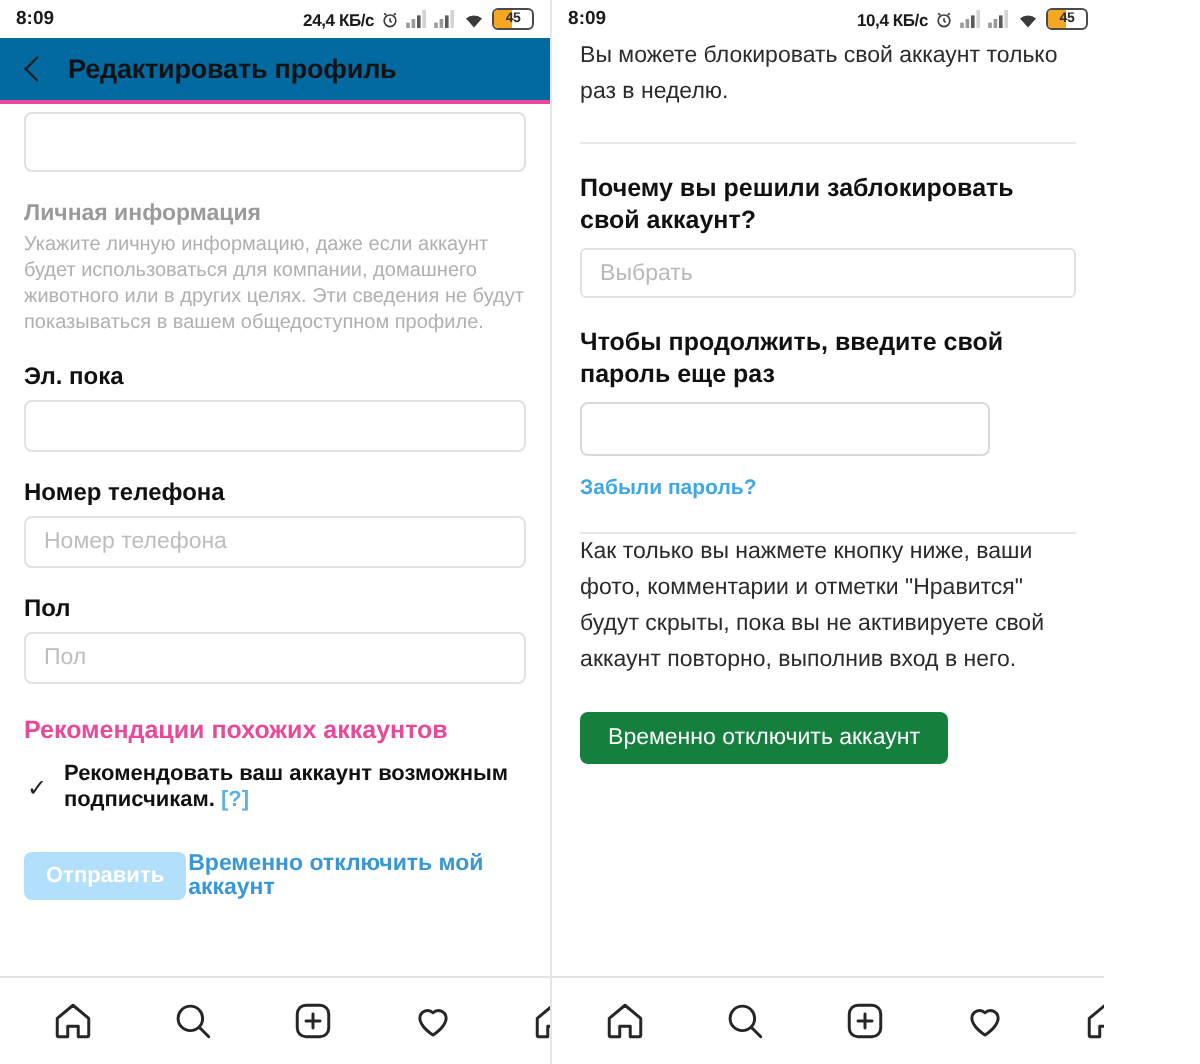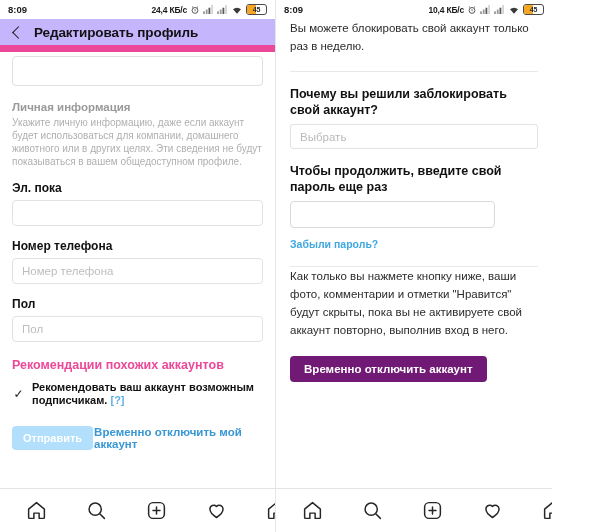--- a/index.html
+++ b/index.html
@@ -73,22 +73,22 @@
     color: #2b2b2b; line-height: 1;
     letter-spacing: -0.2px;
   }
 
   
   .appbar {
     flex: 0 0 33px;
     height: 33px;
     display: flex;
     align-items: center;
-    background: #c4b5fd;
-    border-bottom: 7px solid #ec4899;
+    background: #0369a1;
+    border-bottom: 2px solid #ec4899;
     position: relative;
   }
   .back-btn {
     width: 34px; height: 33px;
     display: flex; align-items: center; justify-content: center;
     cursor: pointer;
   }
   .chev {
     width: 9px; height: 9px;
     border-left: 1.7px solid #1a1a1a;
@@ -257,27 +257,27 @@
   }
   .forgot {
     margin-top: 10px;
     font-size: 10.5px;
     font-weight: bold;
     color: #3fa8e0;
     cursor: pointer;
   }
   .btn-wide {
     margin-top: 17px;
-    background: #701a75;
+    background: #15803d;
     color: #ffffff;
     border: none;
     border-radius: 4px;
     font-family: "Liberation Sans", sans-serif;
     font-size: 11.5px;
-    font-weight: bold;
+    font-weight: normal;
     padding: 7px 14px;
     cursor: pointer;
   }
 
   
   .bottomnav {
     flex: 0 0 44px;
     height: 44px;
     border-top: 1px solid #e4e4e4;
     background: #ffffff;

